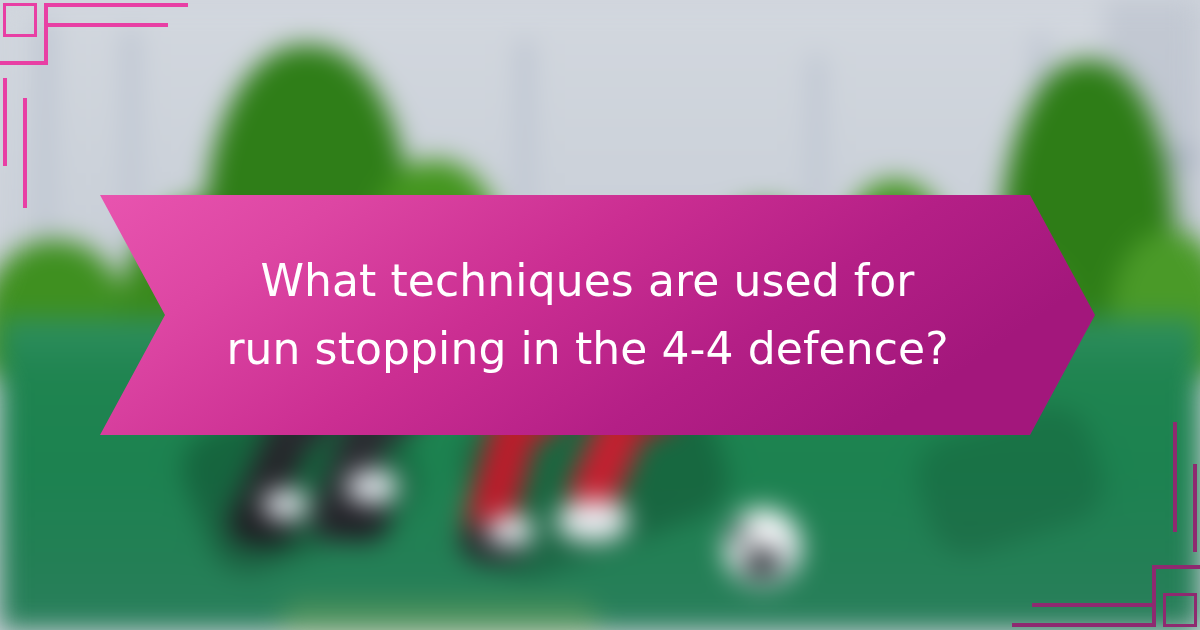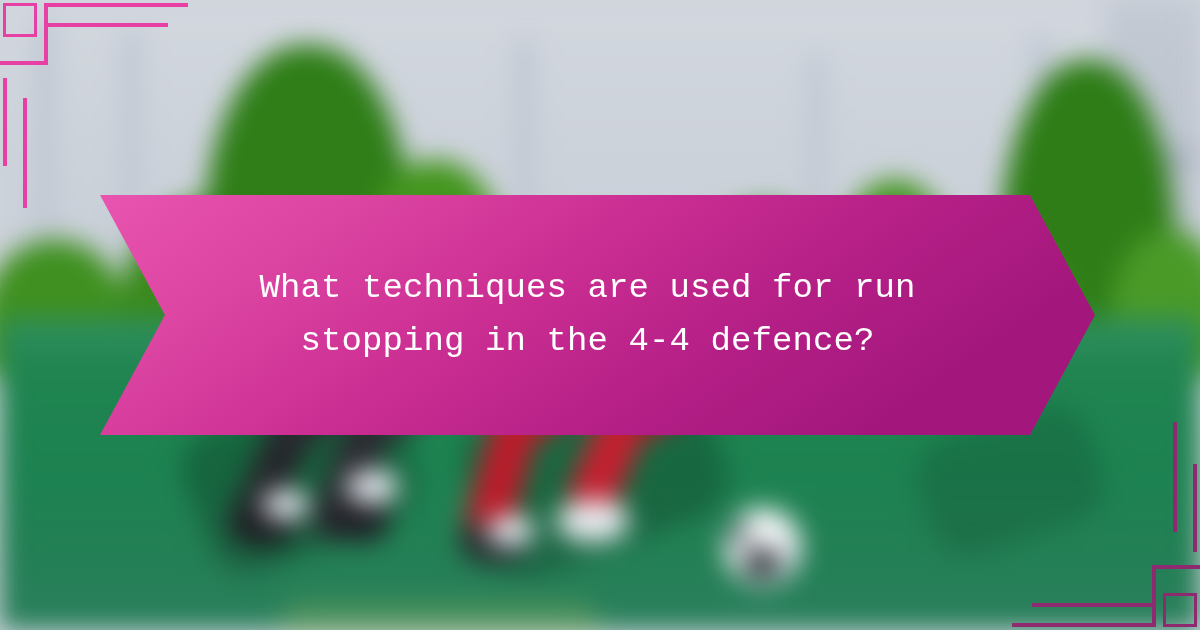--- a/index.html
+++ b/index.html
@@ -66,26 +66,25 @@
     box-shadow:0 2px 14px rgba(0,0,0,.18);
   }
   
   #banner-svg { position:absolute; left:0; top:0; }
   #banner-text {
     position:absolute;
     left:0; top:0; width:995px; height:240px;
     display:flex; align-items:center; justify-content:center;
     text-align:center;
     color:#ffffff;
-    font-size:34px;
+    font-size:44px;
     line-height:1.55;
     font-weight:400;
     letter-spacing:.1px;
     padding:0 140px 0 120px;
-    font-family:Liberation Mono, monospace;
   }
 
   
   .deco { position:absolute; }
   .dl { position:absolute; background:#e83fa4; }
   .dsq { position:absolute; border:3px solid #e83fa4; }
   .dl-br { position:absolute; background:#8e2a70; }
   .dsq-br { position:absolute; border:3px solid #8e2a70; }
 </style>
 </head>

